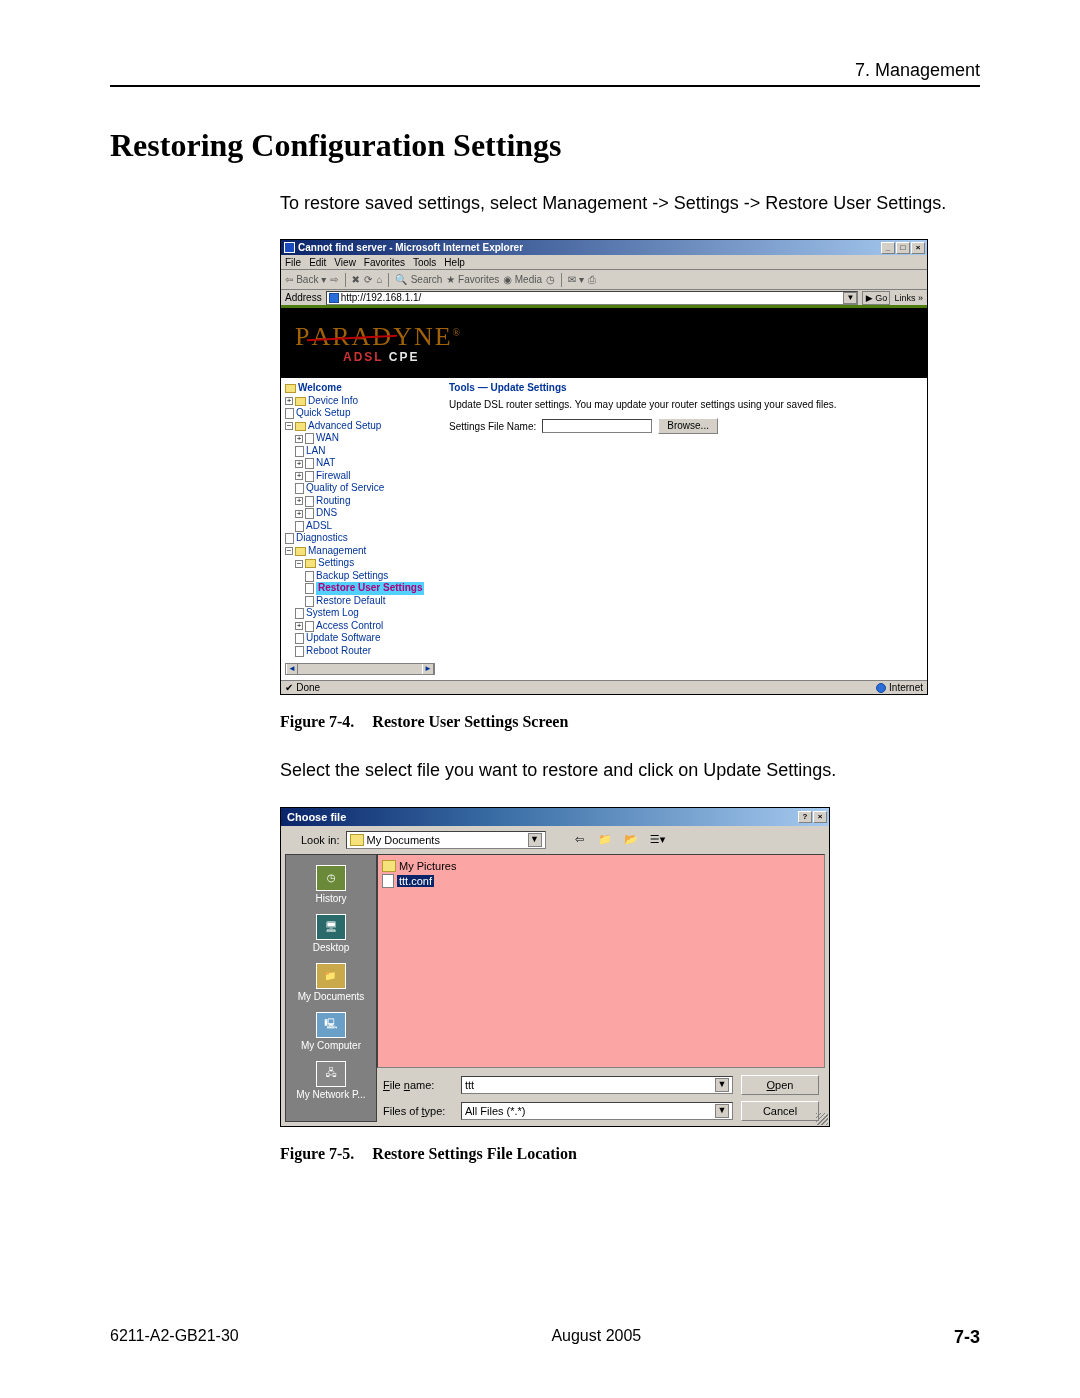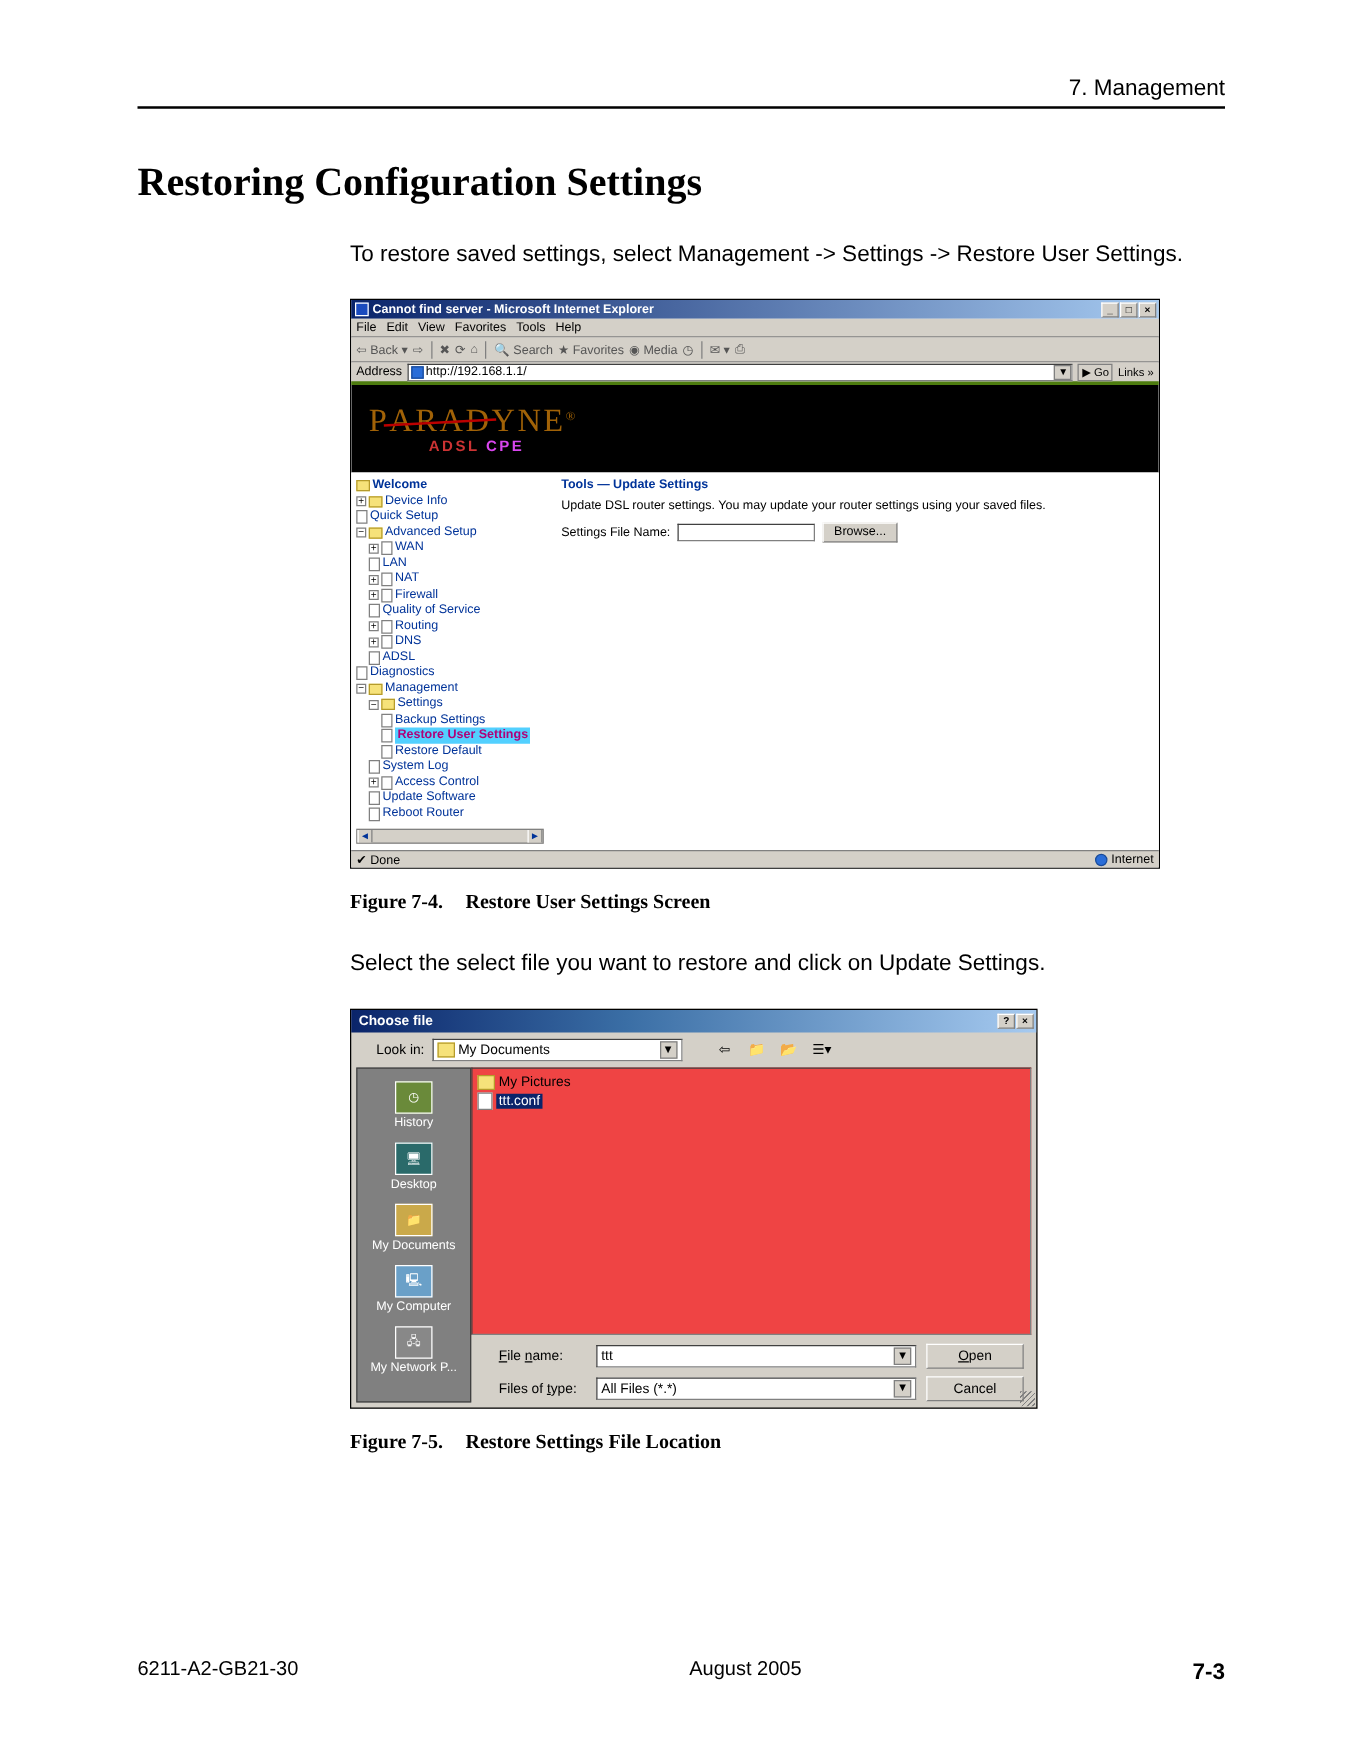--- a/index.html
+++ b/index.html
@@ -55,21 +55,21 @@
   .go-btn { width:28px; height:14px; border:1px solid #808080; background:#d4d0c8; font-size:9px; text-align:center; line-height:12px;}
   .links-lbl { font-size:9px; }
 
   .ie-content { position:absolute; left:0; right:0; top:68px; bottom:14px; background:#fff; overflow:hidden; display:flex; flex-direction:column;}
   .brand-banner { height:70px; background:#000; display:flex; flex-direction:column; justify-content:center; padding-left:14px; }
   .brand-banner .pdyne { font-family: "Times New Roman", serif; letter-spacing:2px; color:#a16207; font-size:26px; font-weight:400; }
   .brand-banner .pdyne::after{content:"®"; font-size:10px; vertical-align:super;}
   .brand-banner .strike { position:relative; }
   .brand-banner .pdyne .strike::before { content:""; position:absolute; left:-4px; right:-4px; top:52%; height:2px; background:#b00; transform:rotate(-3deg);}
   .brand-banner .sub { color:#c33; font-size:12px; letter-spacing:2px; font-weight:bold; margin-top:-2px; margin-left:48px;}
-  .brand-banner .sub .cpe { color:#d946ef; }
+  .brand-banner .sub .cpe { color:#e5e5e5; }
 
   .ie-body { flex:1; display:flex; background:#fff; }
   .tree { width:160px; padding:4px 2px 4px 4px; font-size:10px; color:#003399; line-height:1.25; overflow:hidden;}
   .tree .row { white-space:nowrap; display:flex; align-items:center; gap:2px; }
   .tree .ind1{ padding-left:10px;} .tree .ind2{padding-left:20px;}
   .tree .box { display:inline-block; width:8px; height:8px; border:1px solid #808080; font-size:8px; line-height:6px; text-align:center; color:#000; background:#fff;}
   .tree .fld { display:inline-block; width:11px; height:9px; background:#f6e27a; border:1px solid #b59b2b; }
   .tree .pg { display:inline-block; width:9px; height:11px; background:#fff; border:1px solid #808080; }
   .tree .sel { background:#52d0ff; color:#b00078; font-weight:bold; padding:0 2px;}
   .tree .hscroll { margin-top:6px; height:12px; width:150px; background:#d4d0c8; border:1px solid #808080; display:flex; justify-content:space-between;}
@@ -110,26 +110,26 @@
   .dlg-body { position:absolute; top:46px; bottom:4px; left:4px; right:4px; display:flex;}
   .dlg-places { width:92px; background:#808080; display:flex; flex-direction:column; align-items:center; padding:6px 0; gap:2px; border:1px solid #404040;}
   .place { width:80px; display:flex; flex-direction:column; align-items:center; gap:2px; color:#fff; font-size:10px; padding:4px 0;}
   .place .pic { width:30px; height:26px; border:1px solid #fff; background:#9a9a9a; display:flex;align-items:center;justify-content:center;}
   .place .pic.history{background:#6a8a3a;}
   .place .pic.desk{background:#2a6a6a;}
   .place .pic.docs{background:#caa94a;}
   .place .pic.comp{background:#6aa0c8;}
   .place .pic.net{background:#888;}
   .dlg-right { flex:1; display:flex; flex-direction:column; }
-  .dlg-list { flex:1; background:#ef4444; border:1px solid #808080; border-top-color:#404040; border-left-color:#404040; padding:4px; font-size:11px;}
+  .dlg-list { flex:1; background:#fca5a5; border:1px solid #808080; border-top-color:#404040; border-left-color:#404040; padding:4px; font-size:11px;}
   .dlg-list .item{ display:flex; align-items:center; gap:3px; height:15px;}
   .dlg-list .fico{width:14px;height:12px;background:#f6e27a;border:1px solid #b59b2b;}
   .dlg-list .dico{width:12px;height:14px;background:#fff;border:1px solid #808080;}
   .dlg-list .sel{ background:#0a246a; color:#fff; padding:0 2px;}
-  .dlg-bottom { padding:6px 6px 0 22px; display:grid; grid-template-columns:70px 1fr 78px; grid-template-rows:22px 22px; gap:4px 8px; align-items:center;}
+  .dlg-bottom { padding:6px 6px 0 6px; display:grid; grid-template-columns:70px 1fr 78px; grid-template-rows:22px 22px; gap:4px 8px; align-items:center;}
   .dlg-bottom .lbl{ text-align:left;}
   .dlg-bottom .inp{ height:18px; background:#fff; border:1px solid #808080; border-top-color:#404040; border-left-color:#404040; display:flex; align-items:center; padding:0 3px;}
   .dlg-bottom .inp .dd{ margin-left:auto; width:14px;height:14px;background:#d4d0c8;border:1px solid #808080;text-align:center;line-height:11px;font-size:9px;}
   .dlg-bottom .btn{ height:20px; background:#d4d0c8; border:1px solid #808080; border-top-color:#fff; border-left-color:#fff; text-align:center; line-height:18px;}
   .resize-grip{position:absolute;right:1px;bottom:1px;width:12px;height:12px;background:repeating-linear-gradient(135deg,#808080 0 1px,transparent 1px 3px);}
 </style>
 </head>
 <body>
 
 <div class="hdr-right">7. Management</div>

